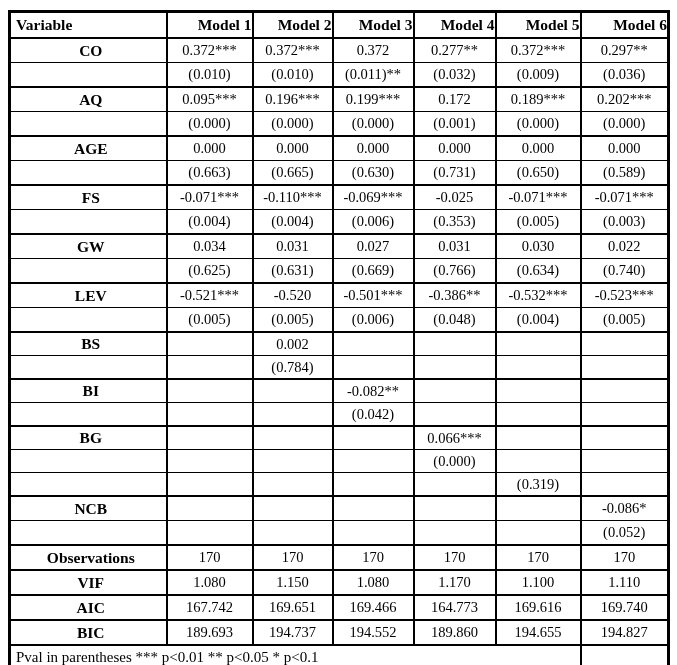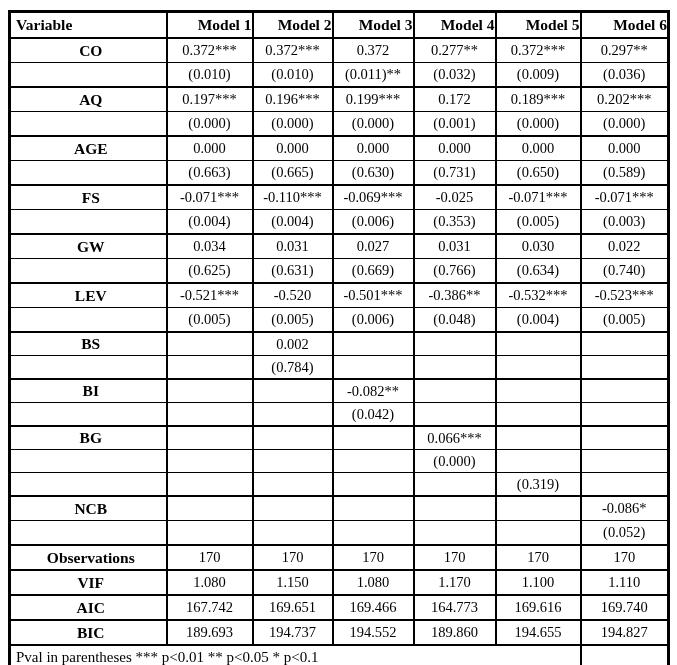--- a/index.html
+++ b/index.html
@@ -100,21 +100,21 @@
           <th class="var"></th>
           <td class="val"><span>(0.010)</span></td>
           <td class="val"><span>(0.010)</span></td>
           <td class="val"><span>(0.011)**</span></td>
           <td class="val"><span>(0.032)</span></td>
           <td class="val"><span>(0.009)</span></td>
           <td class="val"><span>(0.036)</span></td>
         </tr>
         <tr class="major">
           <th class="var">AQ</th>
-          <td class="val"><span>0.197***</span></td>
+          <td class="val"><span>0.095***</span></td>
           <td class="val"><span>0.196***</span></td>
           <td class="val"><span>0.199***</span></td>
           <td class="val"><span>0.172</span></td>
           <td class="val"><span>0.189***</span></td>
           <td class="val"><span>0.202***</span></td>
         </tr>
         <tr class="sub">
           <th class="var"></th>
           <td class="val"><span>(0.000)</span></td>
           <td class="val"><span>(0.000)</span></td>

